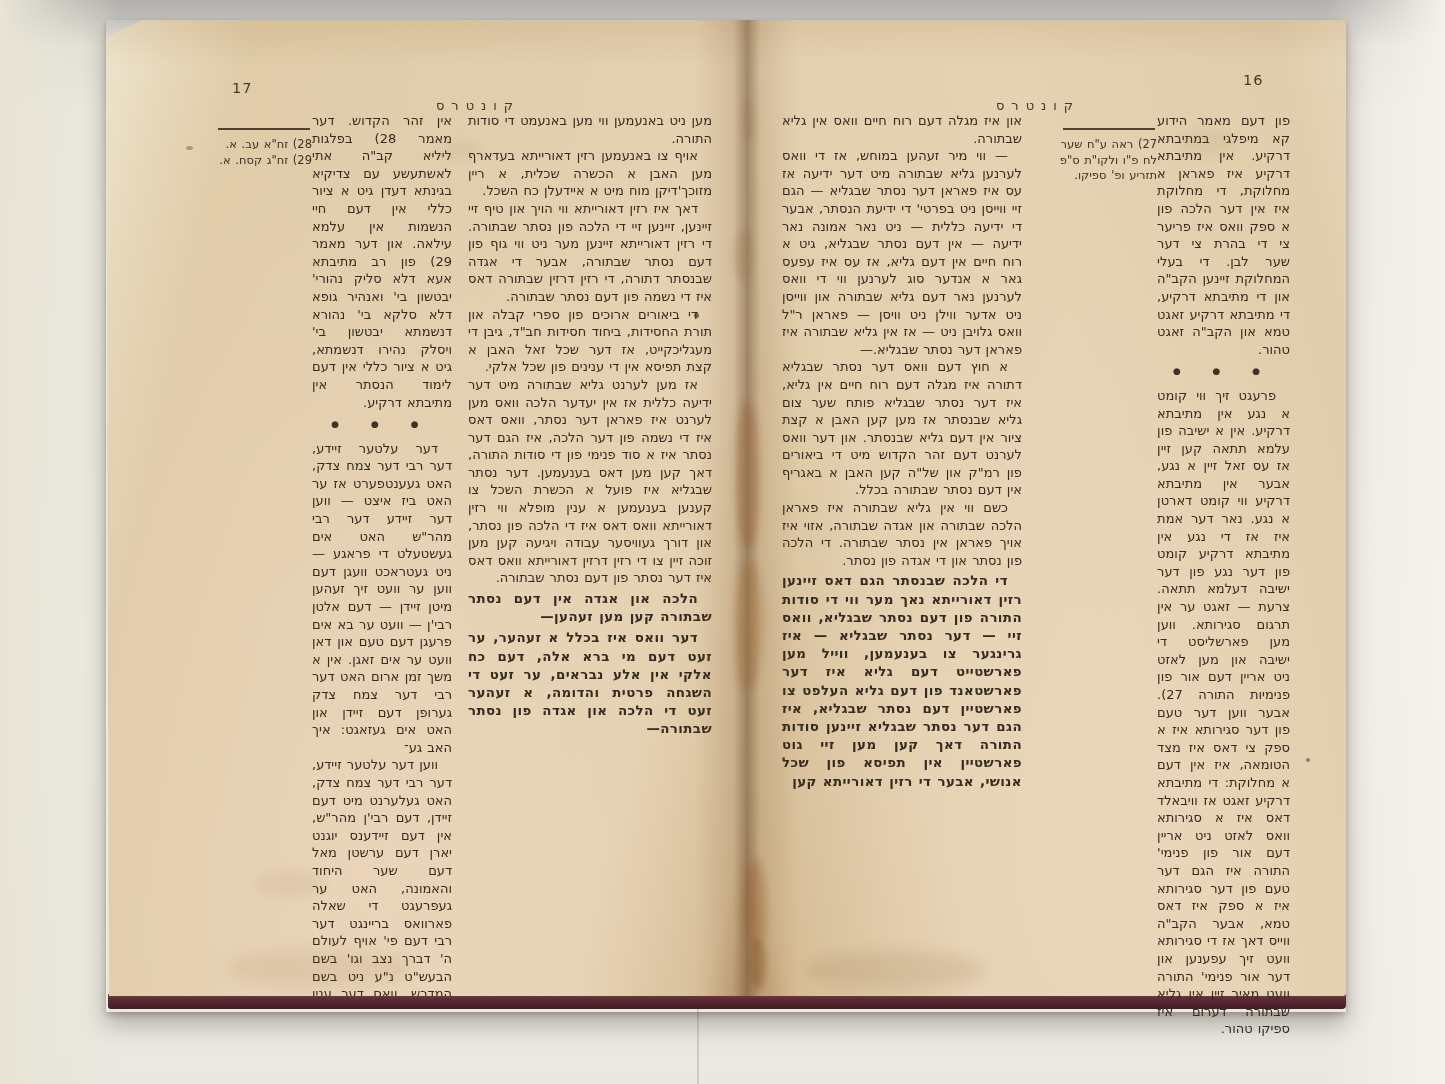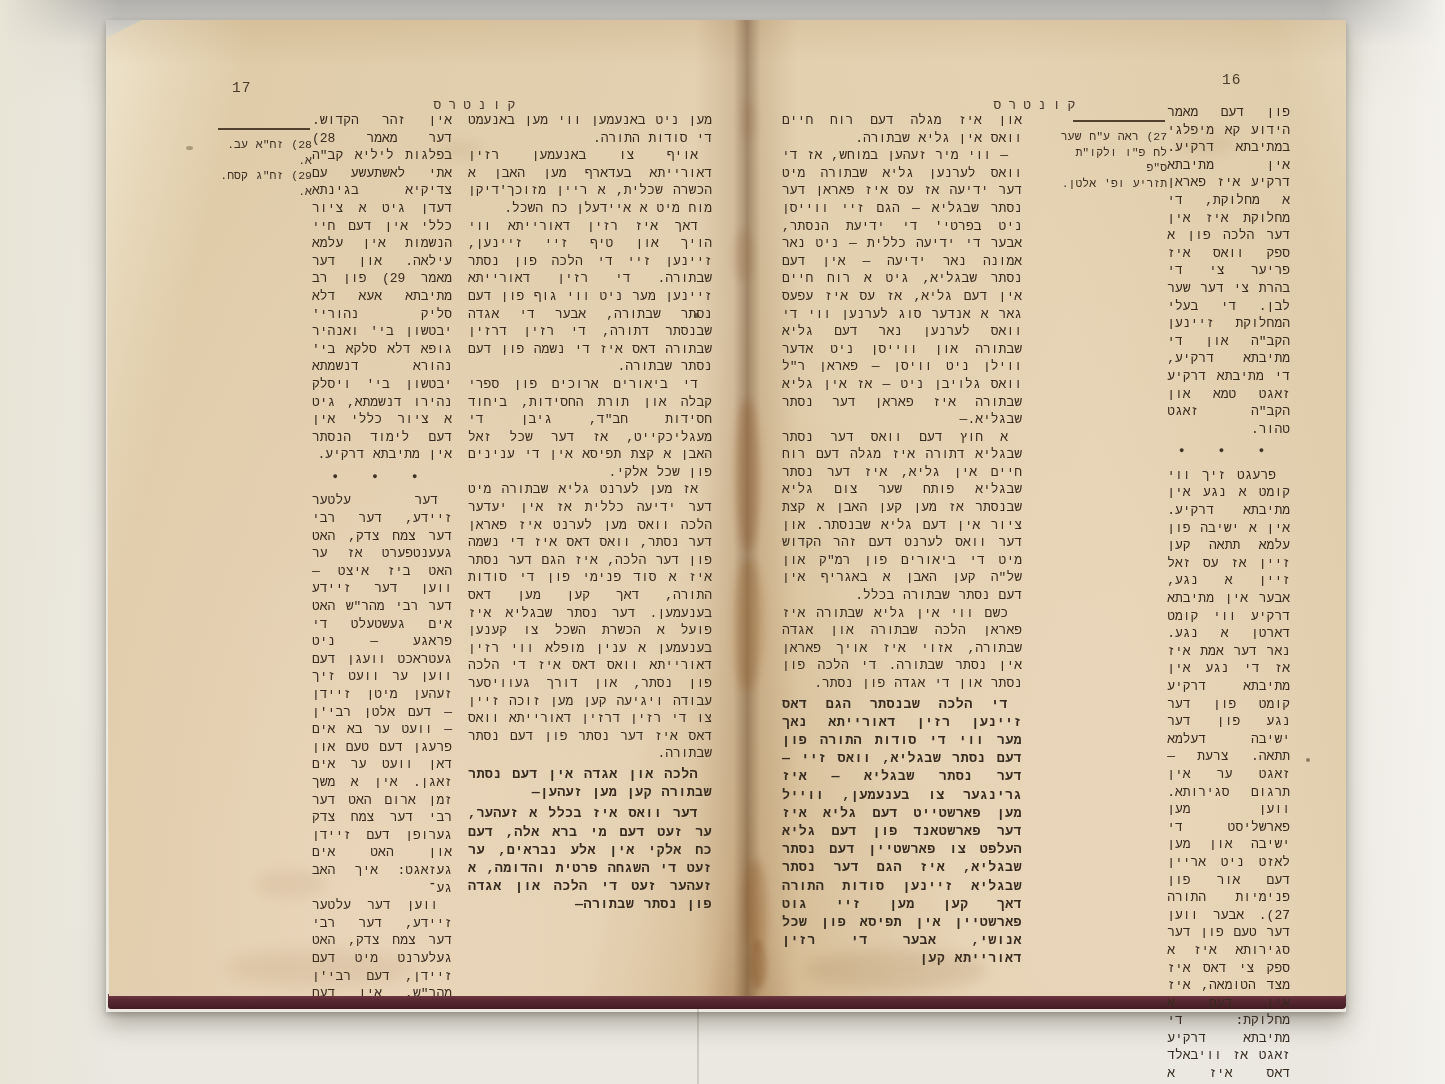--- a/index.html
+++ b/index.html
@@ -6,21 +6,21 @@
   body{width:1445px;height:1084px;font-family:"DejaVu Sans",sans-serif;}
   .photo{position:relative;width:1445px;height:1084px;overflow:hidden;
     background:linear-gradient(180deg,#b2b0ac 0px,#c5c3be 20px,#e2dfd6 46px,#ebe8df 110px,#edebe3 60%,#eae8e1 100%);}
   .photo-left-sheen{position:absolute;left:0;top:0;width:120px;height:100%;
     background:linear-gradient(90deg,#e8e4d6,rgba(232,228,214,0));}
   .photo-right-sheen{position:absolute;right:0;top:0;width:120px;height:100%;
     background:linear-gradient(270deg,#f4f2ec,rgba(244,242,236,0));}
   .seam{position:absolute;left:697px;top:996px;bottom:0;width:2px;background:rgba(120,114,102,.25);}
 
   .book{position:absolute;left:106px;top:20px;width:1240px;height:992px;
-    box-shadow:0 12px 22px rgba(80,70,55,.38),0 3px 6px rgba(0,0,0,.22);font-family:Liberation Mono, monospace;}
+    box-shadow:0 12px 22px rgba(80,70,55,.38),0 3px 6px rgba(0,0,0,.22);}
   .page{position:absolute;top:0;height:976px;}
   .page-left{left:0;width:640px;
     clip-path:polygon(36px 0,100% 0,100% 100%,3px 100%,0 18px);
     background:
       radial-gradient(ellipse at 40% 88%,rgba(242,219,199,.45),rgba(242,219,199,0) 60%),
       linear-gradient(180deg,rgba(150,110,60,.14),rgba(150,110,60,0) 46px),
       linear-gradient(103deg,#eee4cd 0%,#e7d8ba 8%,#e0cca9 17%,#e2cfae 52%,#e5d2b3 80%,#d8bf9a 95%,#c6a57c 100%);}
   .page-right{left:640px;width:600px;border-radius:0 3px 3px 0;
     background:
       radial-gradient(ellipse at 55% 85%,rgba(242,221,201,.4),rgba(242,221,201,0) 62%),
@@ -88,34 +88,34 @@
           <div class="fn-rule"></div>
           <div>
               <p class="para footnote">28) זח"א עב. א.</p>
               <p class="para footnote">29) זח"ג קסח. א.</p>
             </div>
         </div>
       </div>
     </div>
 
     <div class="page page-right">
-      <div class="page-head-number" style="left:476px;top:52px;">16</div>
+      <div class="page-head-number" style="left:497px;top:52px;">16</div>
       <div class="page-head-title" style="left:212px;top:62px;">קונטרס</div>
 
-      <div class="col" style="left:302px;top:84px;width:242px;">
+      <div class="col" style="left:302px;top:92px;width:242px;">
         <div class="col-text">
             <p class="para opening">פון דעם מאמר הידוע קא מיפלגי במתיבתא דרקיע. אין מתיבתא דרקיע איז פאראן א מחלוקת, די מחלוקת איז אין דער הלכה פון א ספק וואס איז פריער צי די בהרת צי דער שער לבן. די בעלי המחלוקת זיינען הקב"ה און די מתיבתא דרקיע, די מתיבתא דרקיע זאגט טמא און הקב"ה זאגט טהור.</p>
             <p class="para stars">● ● ●</p>
             <p class="para indent">פרעגט זיך ווי קומט א נגע אין מתיבתא דרקיע. אין א ישיבה פון עלמא תתאה קען זיין אז עס זאל זיין א נגע, אבער אין מתיבתא דרקיע ווי קומט דארטן א נגע. נאר דער אמת איז אז די נגע אין מתיבתא דרקיע קומט פון דער נגע פון דער ישיבה דעלמא תתאה. צרעת — זאגט ער אין תרגום סגירותא. ווען מען פארשליסט די ישיבה און מען לאזט ניט אריין דעם אור פון פנימיות התורה 27). אבער ווען דער טעם פון דער סגירותא איז א ספק צי דאס איז מצד הטומאה, איז אין דעם א מחלוקת: די מתיבתא דרקיע זאגט אז וויבאלד דאס איז א סגירותא וואס לאזט ניט אריין דעם אור פון פנימי' התורה איז הגם דער טעם פון דער סגירותא איז א ספק איז דאס טמא, אבער הקב"ה ווייס דאך אז די סגירותא וועט זיך עפענען און דער אור פנימי' התורה וועט מאיר זיין אין גליא שבתורה דערום איז ספיקו טהור.</p>
           </div>
         <div class="footnotes">
           <div class="fn-rule"></div>
           <div>
               <p class="para footnote">27) ראה ע"ח שער לח פ"ו ולקו"ת ס"פ</p>
-              <p class="para footnote">תזריע ופ' אלטן.</p>
+              <p class="para footnote">תזריע ופ' ספיקו.</p>
             </div>
         </div>
       </div>
 
       <div class="col" style="left:36px;top:92px;width:240px;">
         <div class="col-text">
             <p class="para opening">און איז מגלה דעם רוח חיים וואס אין גליא שבתורה.</p>
             <p class="para indent">— ווי מיר זעהען במוחש, אז די וואס לערנען גליא שבתורה מיט דער ידיעה אז עס איז פאראן דער נסתר שבגליא — הגם זיי ווייסן ניט בפרטי' די ידיעת הנסתר, אבער די ידיעה כללית — ניט נאר אמונה נאר ידיעה — אין דעם נסתר שבגליא, גיט א רוח חיים אין דעם גליא, אז עס איז עפעס גאר א אנדער סוג לערנען ווי די וואס לערנען נאר דעם גליא שבתורה און ווייסן ניט אדער ווילן ניט וויסן — פאראן ר"ל וואס גלויבן ניט — אז אין גליא שבתורה איז פאראן דער נסתר שבגליא.—</p>
             <p class="para indent">א חוץ דעם וואס דער נסתר שבגליא דתורה איז מגלה דעם רוח חיים אין גליא, איז דער נסתר שבגליא פותח שער צום גליא שבנסתר אז מען קען האבן א קצת ציור אין דעם גליא שבנסתר. און דער וואס לערנט דעם זהר הקדוש מיט די ביאורים פון רמ"ק און של"ה קען האבן א באגריף אין דעם נסתר שבתורה בכלל.</p>
             <p class="para indent">כשם ווי אין גליא שבתורה איז פאראן הלכה שבתורה און אגדה שבתורה, אזוי איז אויך פאראן אין נסתר שבתורה. די הלכה פון נסתר און די אגדה פון נסתר.</p>

